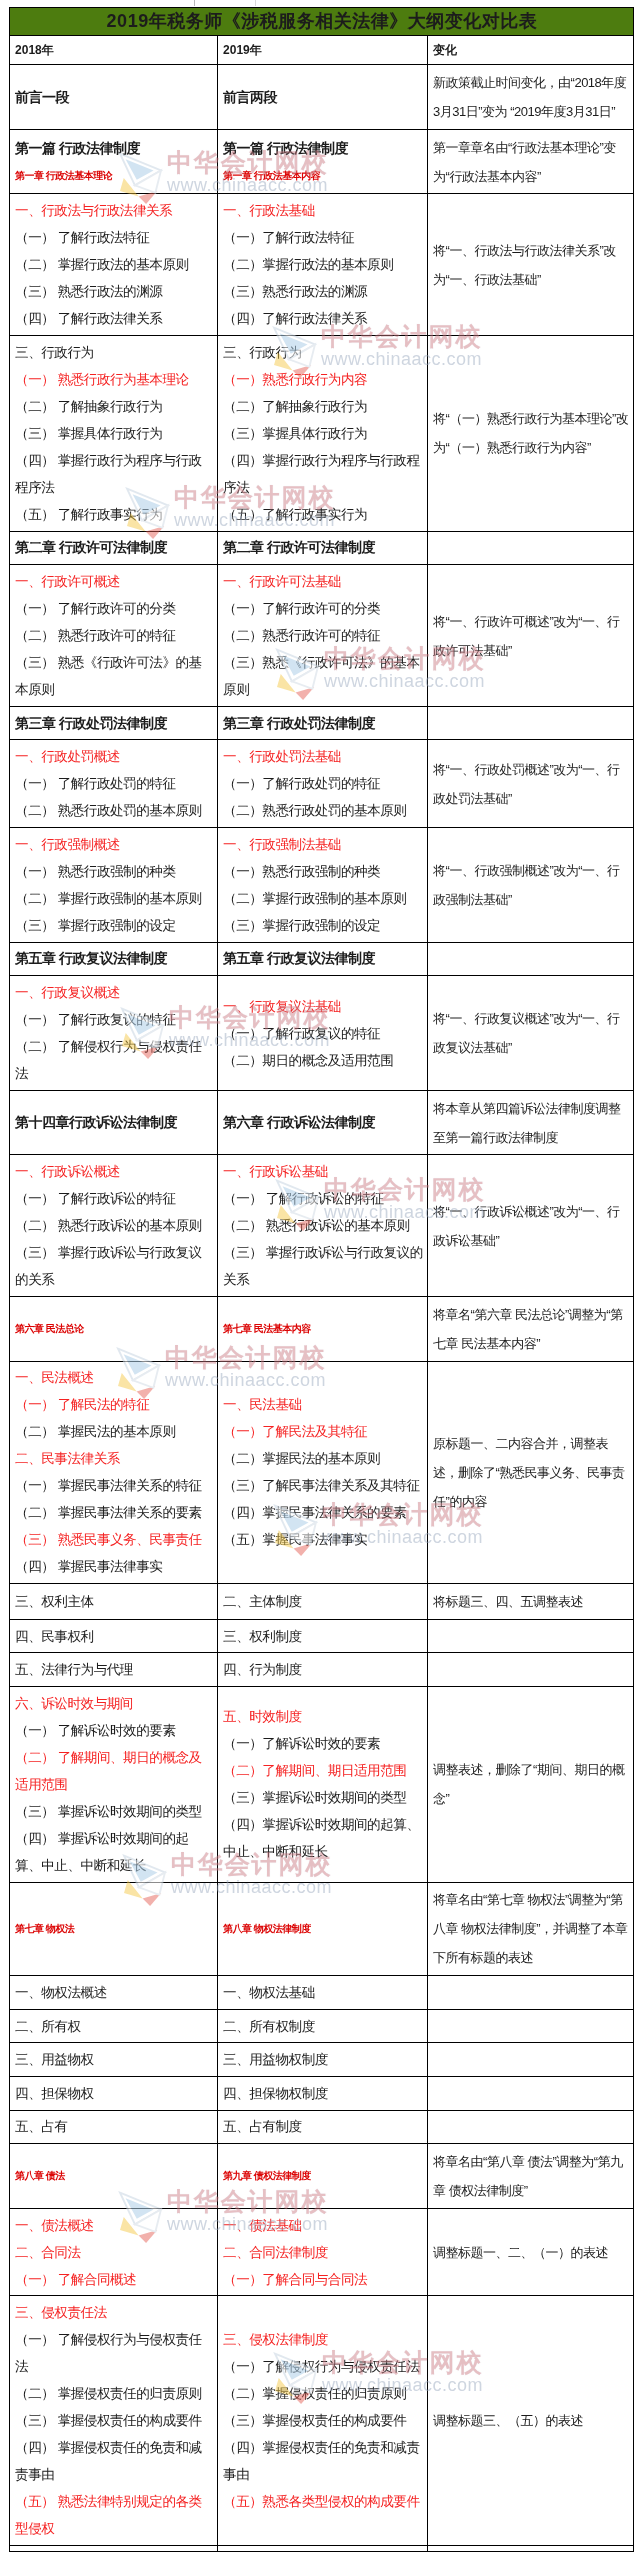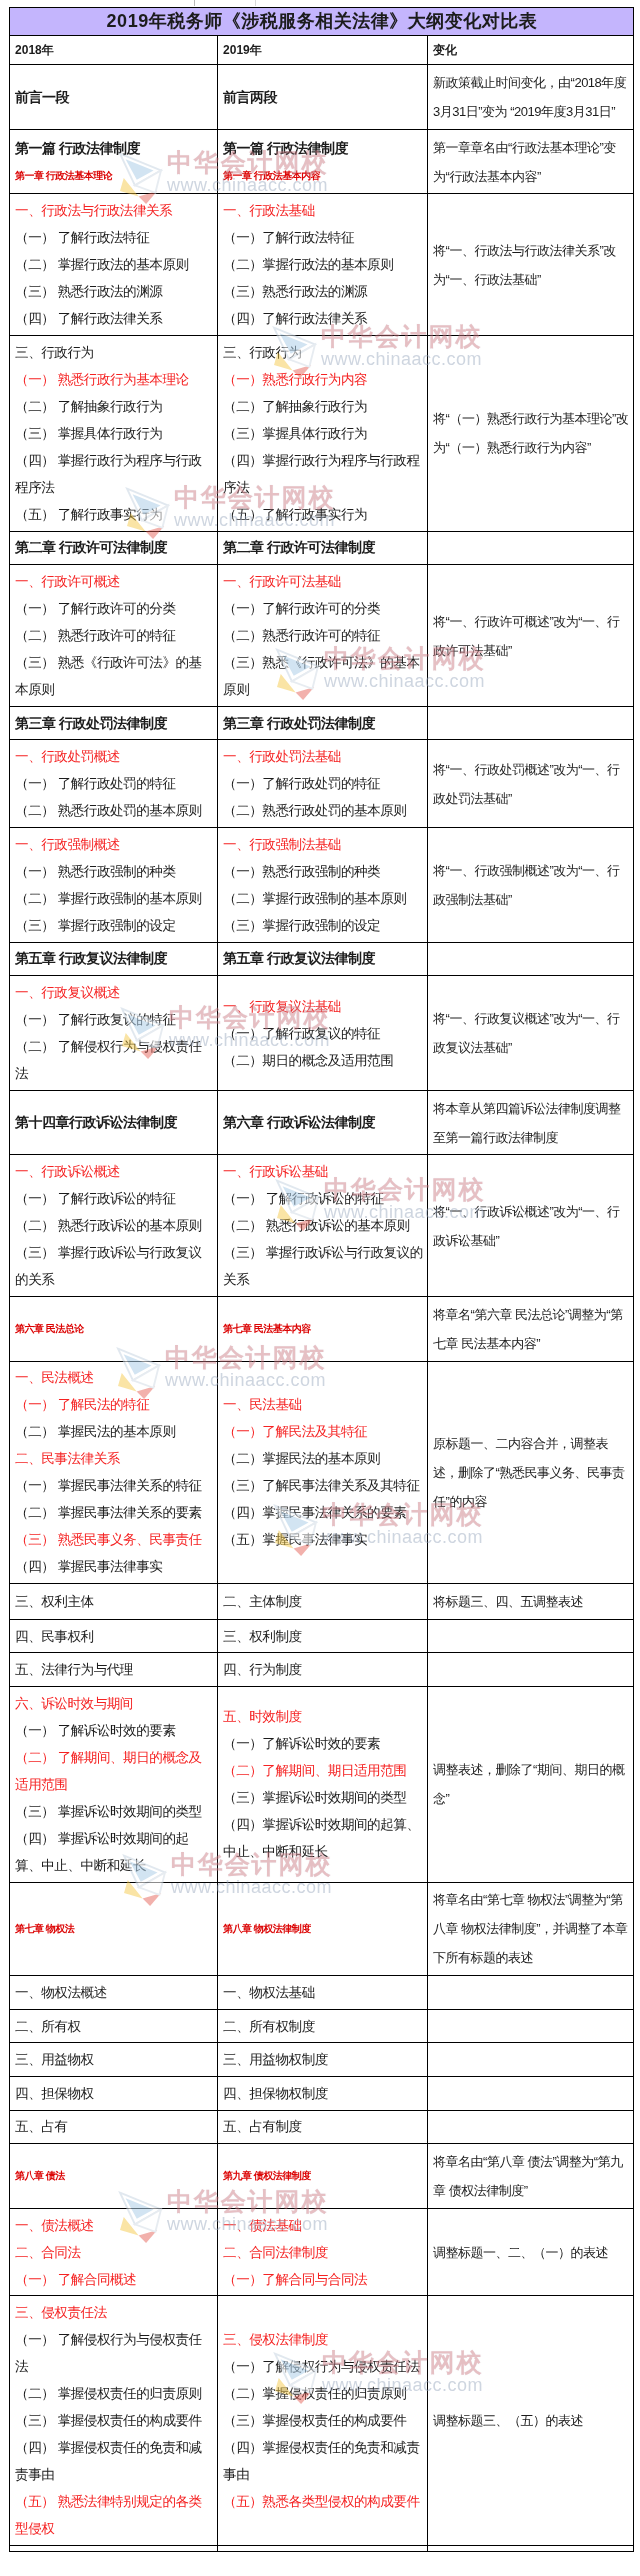--- a/index.html
+++ b/index.html
@@ -10,21 +10,21 @@
   .artifact{position:absolute;left:194px;top:0;width:60px;height:5.6px;border-left:0.9px solid #b9b9b9;border-right:0.9px solid #d9d9d9;}
   table.cmp{
     position:absolute;left:9.4px;top:6.5px;width:624px;
     border-collapse:collapse;table-layout:fixed;border:1.9px solid #000;
   }
   .cmp th,.cmp td{
     border:0.9px solid #000;vertical-align:middle;text-align:left;
     padding:2.8px 3.7px 2.8px 4.7px;word-break:break-all;
   }
   .title-cell{
-    background:#c4b5fd;text-align:center !important;font-weight:bold;
+    background:#4d7c0f;text-align:center !important;font-weight:bold;
     font-size:18px;height:22.4px;letter-spacing:0.5px;padding:1.9px !important;
   }
   .colhead th{font-size:12px;font-weight:bold;height:22.4px;background:#fff;}
   .line{
     font-size:13.6px;line-height:27px;letter-spacing:-0.5px;
   }
   .bold{font-weight:bold;font-size:14px;}
   .red{color:#f52222;}
   .bold-red{font-weight:bold;font-size:10px;color:#dc0505;}
   td.change-cell .line{font-size:13px;line-height:29px;}

